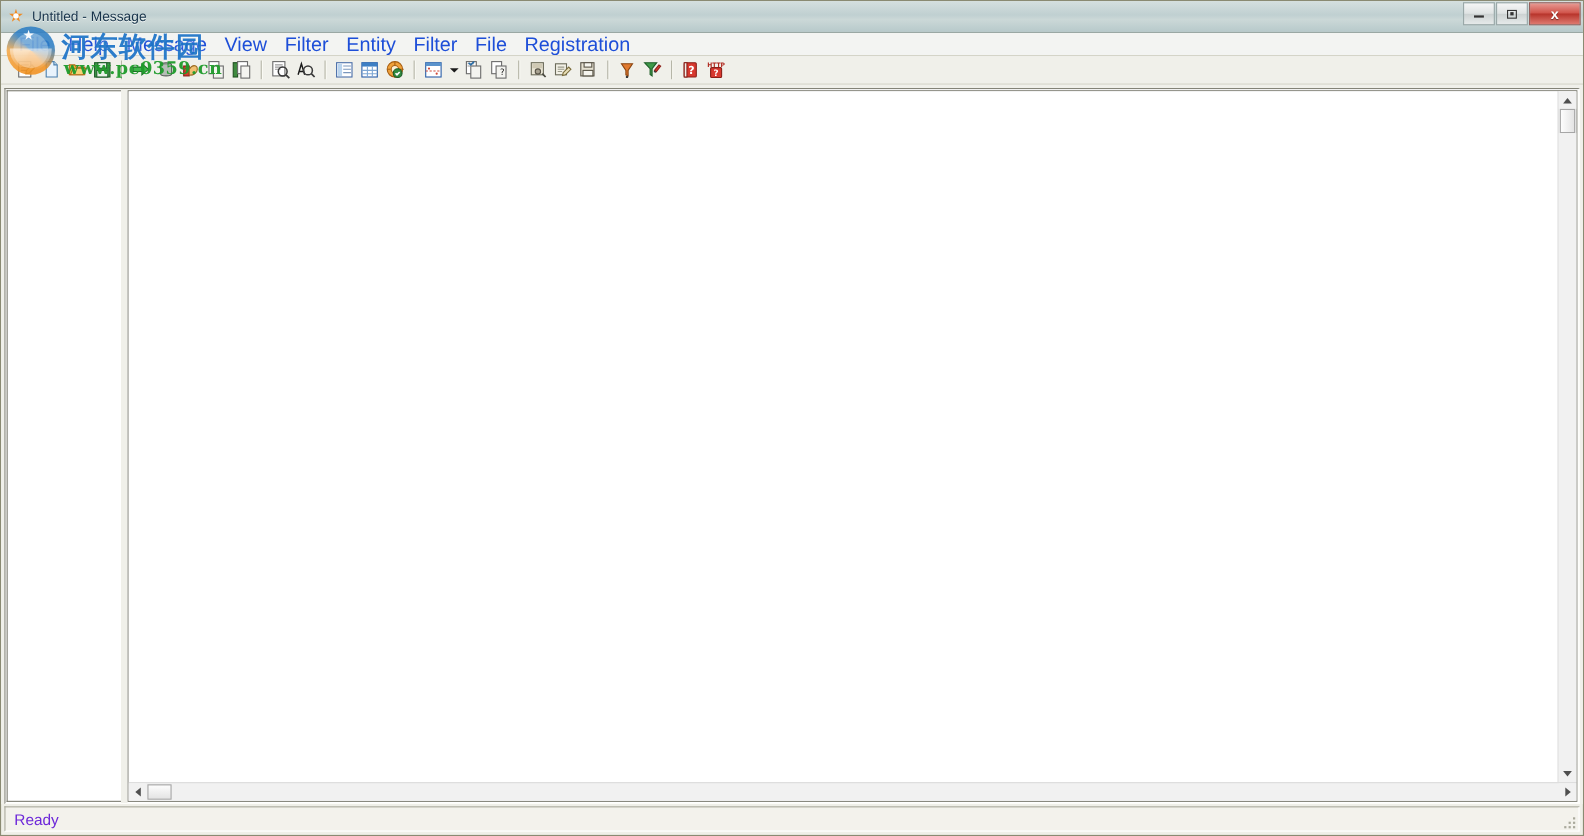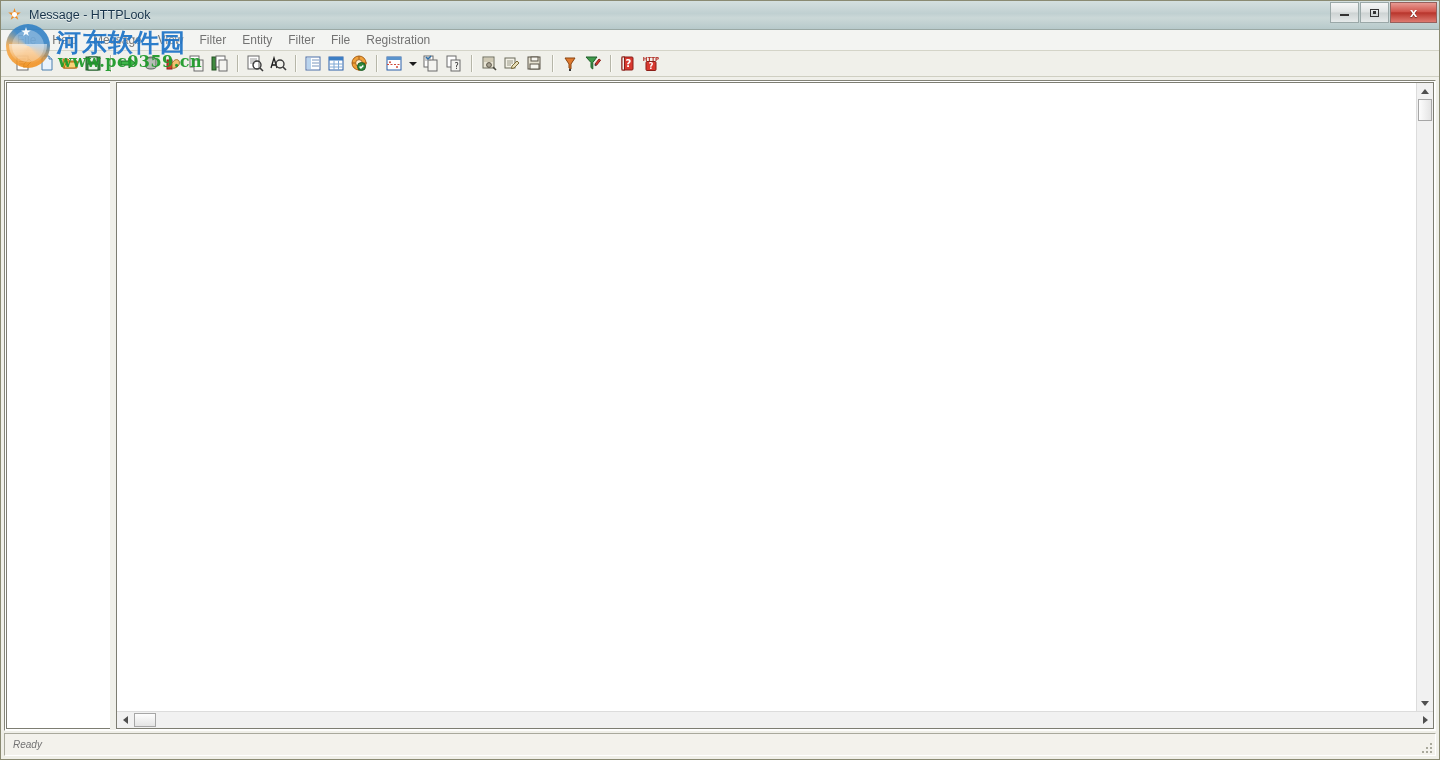--- a/index.html
+++ b/index.html
@@ -106,21 +106,21 @@
 
   
   #menu-bar {
     height: 20px; flex: 0 0 20px;
     background: #f3f4f2;
     border-bottom: 1px solid #d4d4c8;
     display: flex; align-items: center; padding-left: 8px;
     position: relative;
   }
   .menu-item {
-    font-size: 12px; color: #737373;
+    font-size: 18px; color: #1d4ed8;
     padding: 2px 8px; white-space: nowrap; cursor: default;
   }
 
   
   #toolbar {
     height: 25px; flex: 0 0 25px;
     background: #f0f0ea;
     border-bottom: 1px solid #cfcfc2;
     display: flex; align-items: center; padding-left: 12px;
     position: relative; gap: 1px;
@@ -232,21 +232,21 @@
     margin: 2px 3px 3px 3px;
     background: #f3f2ec;
     border-top: 1px solid #a9a99c;
     border-left: 1px solid #a9a99c;
     border-right: 1px solid #fff;
     border-bottom: 1px solid #fff;
     display: flex; align-items: center;
     position: relative;
   }
   #status-text {
-    font-size: 10px; color: #737373; padding-left: 8px; font-style: italic;
+    font-size: 14px; color: #6d28d9; padding-left: 8px;
   }
   #resize-grip {
     position: absolute; right: 2px; bottom: 1px; width: 14px; height: 14px;
   }
   #resize-grip span {
     position: absolute; width: 2px; height: 2px; background: #a9a99c;
   }
 
   
   #watermark {
@@ -306,21 +306,21 @@
   <div id="bg-window-line"></div>
 </div>
 
 <div id="app-window">
 
   <div id="title-bar">
     <div id="title-icon">
       <div class="star"></div>
         <div class="dot"></div>
     </div>
-    <div id="title-text">Message - HTTPLook</div>
+    <div id="title-text">Untitled - Message</div>
 
     <div id="window-controls">
       <div class="win-btn">
         <div class="glyph-min"></div>
       </div>
       <div class="win-btn">
         <div class="glyph-max"></div>
       </div>
       <div class="win-btn close">
         <span class="glyph-close">x</span>

